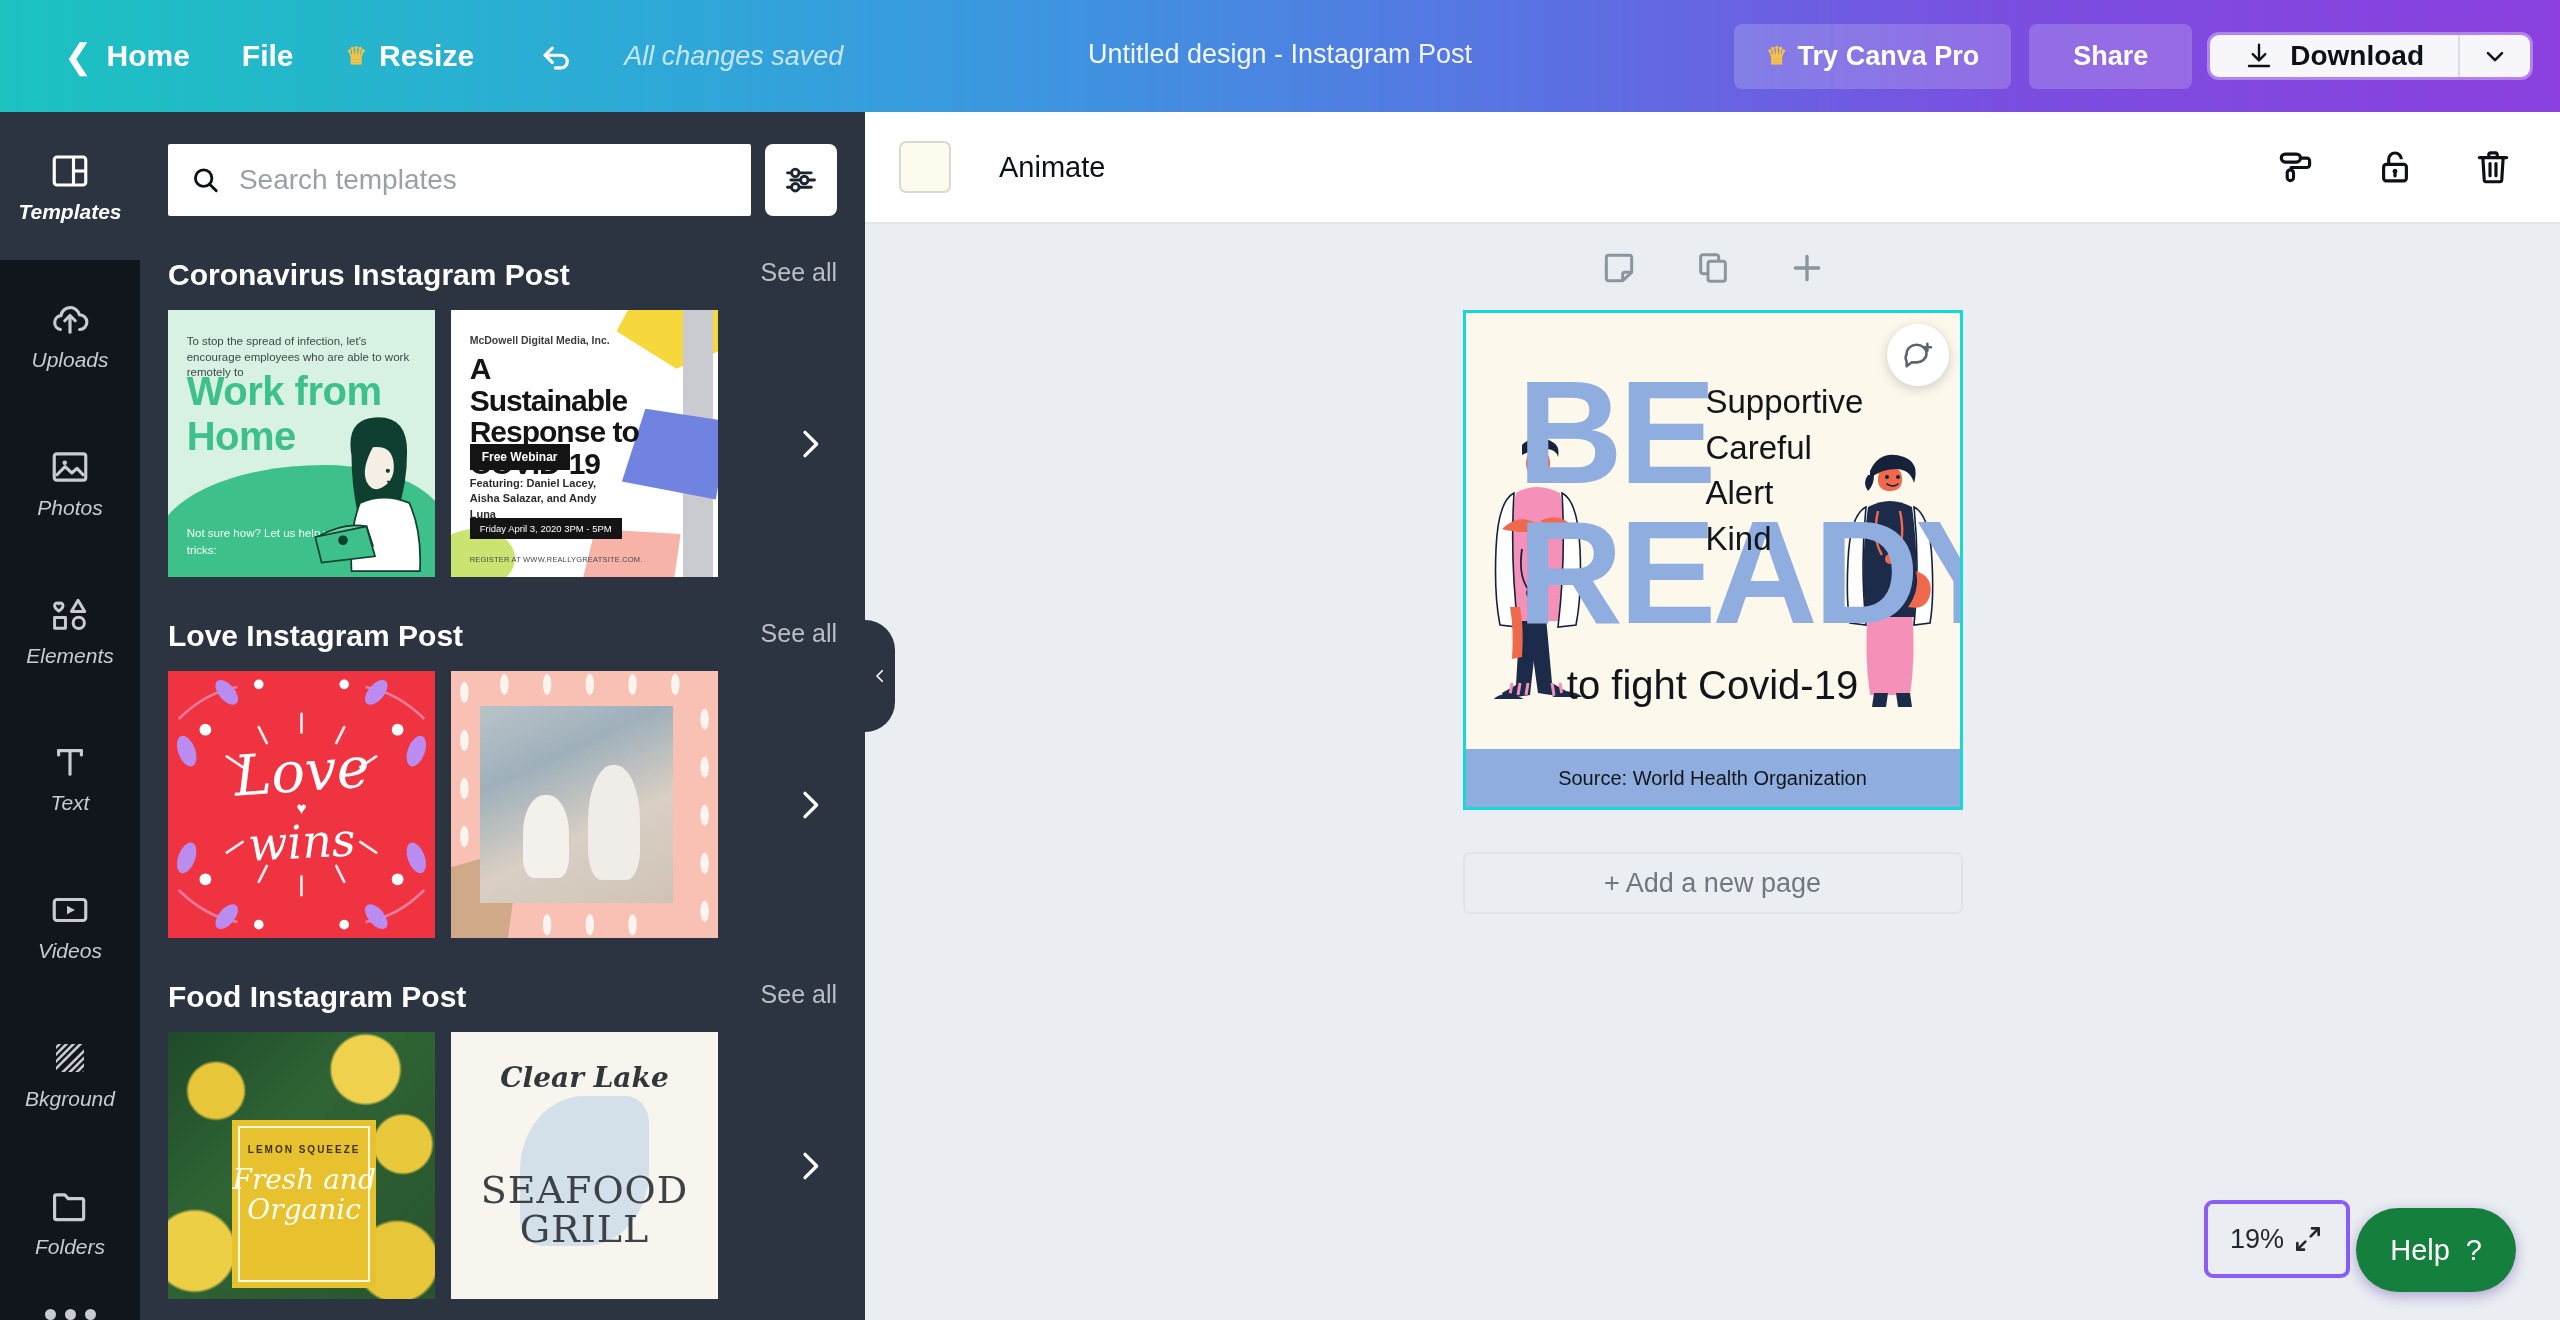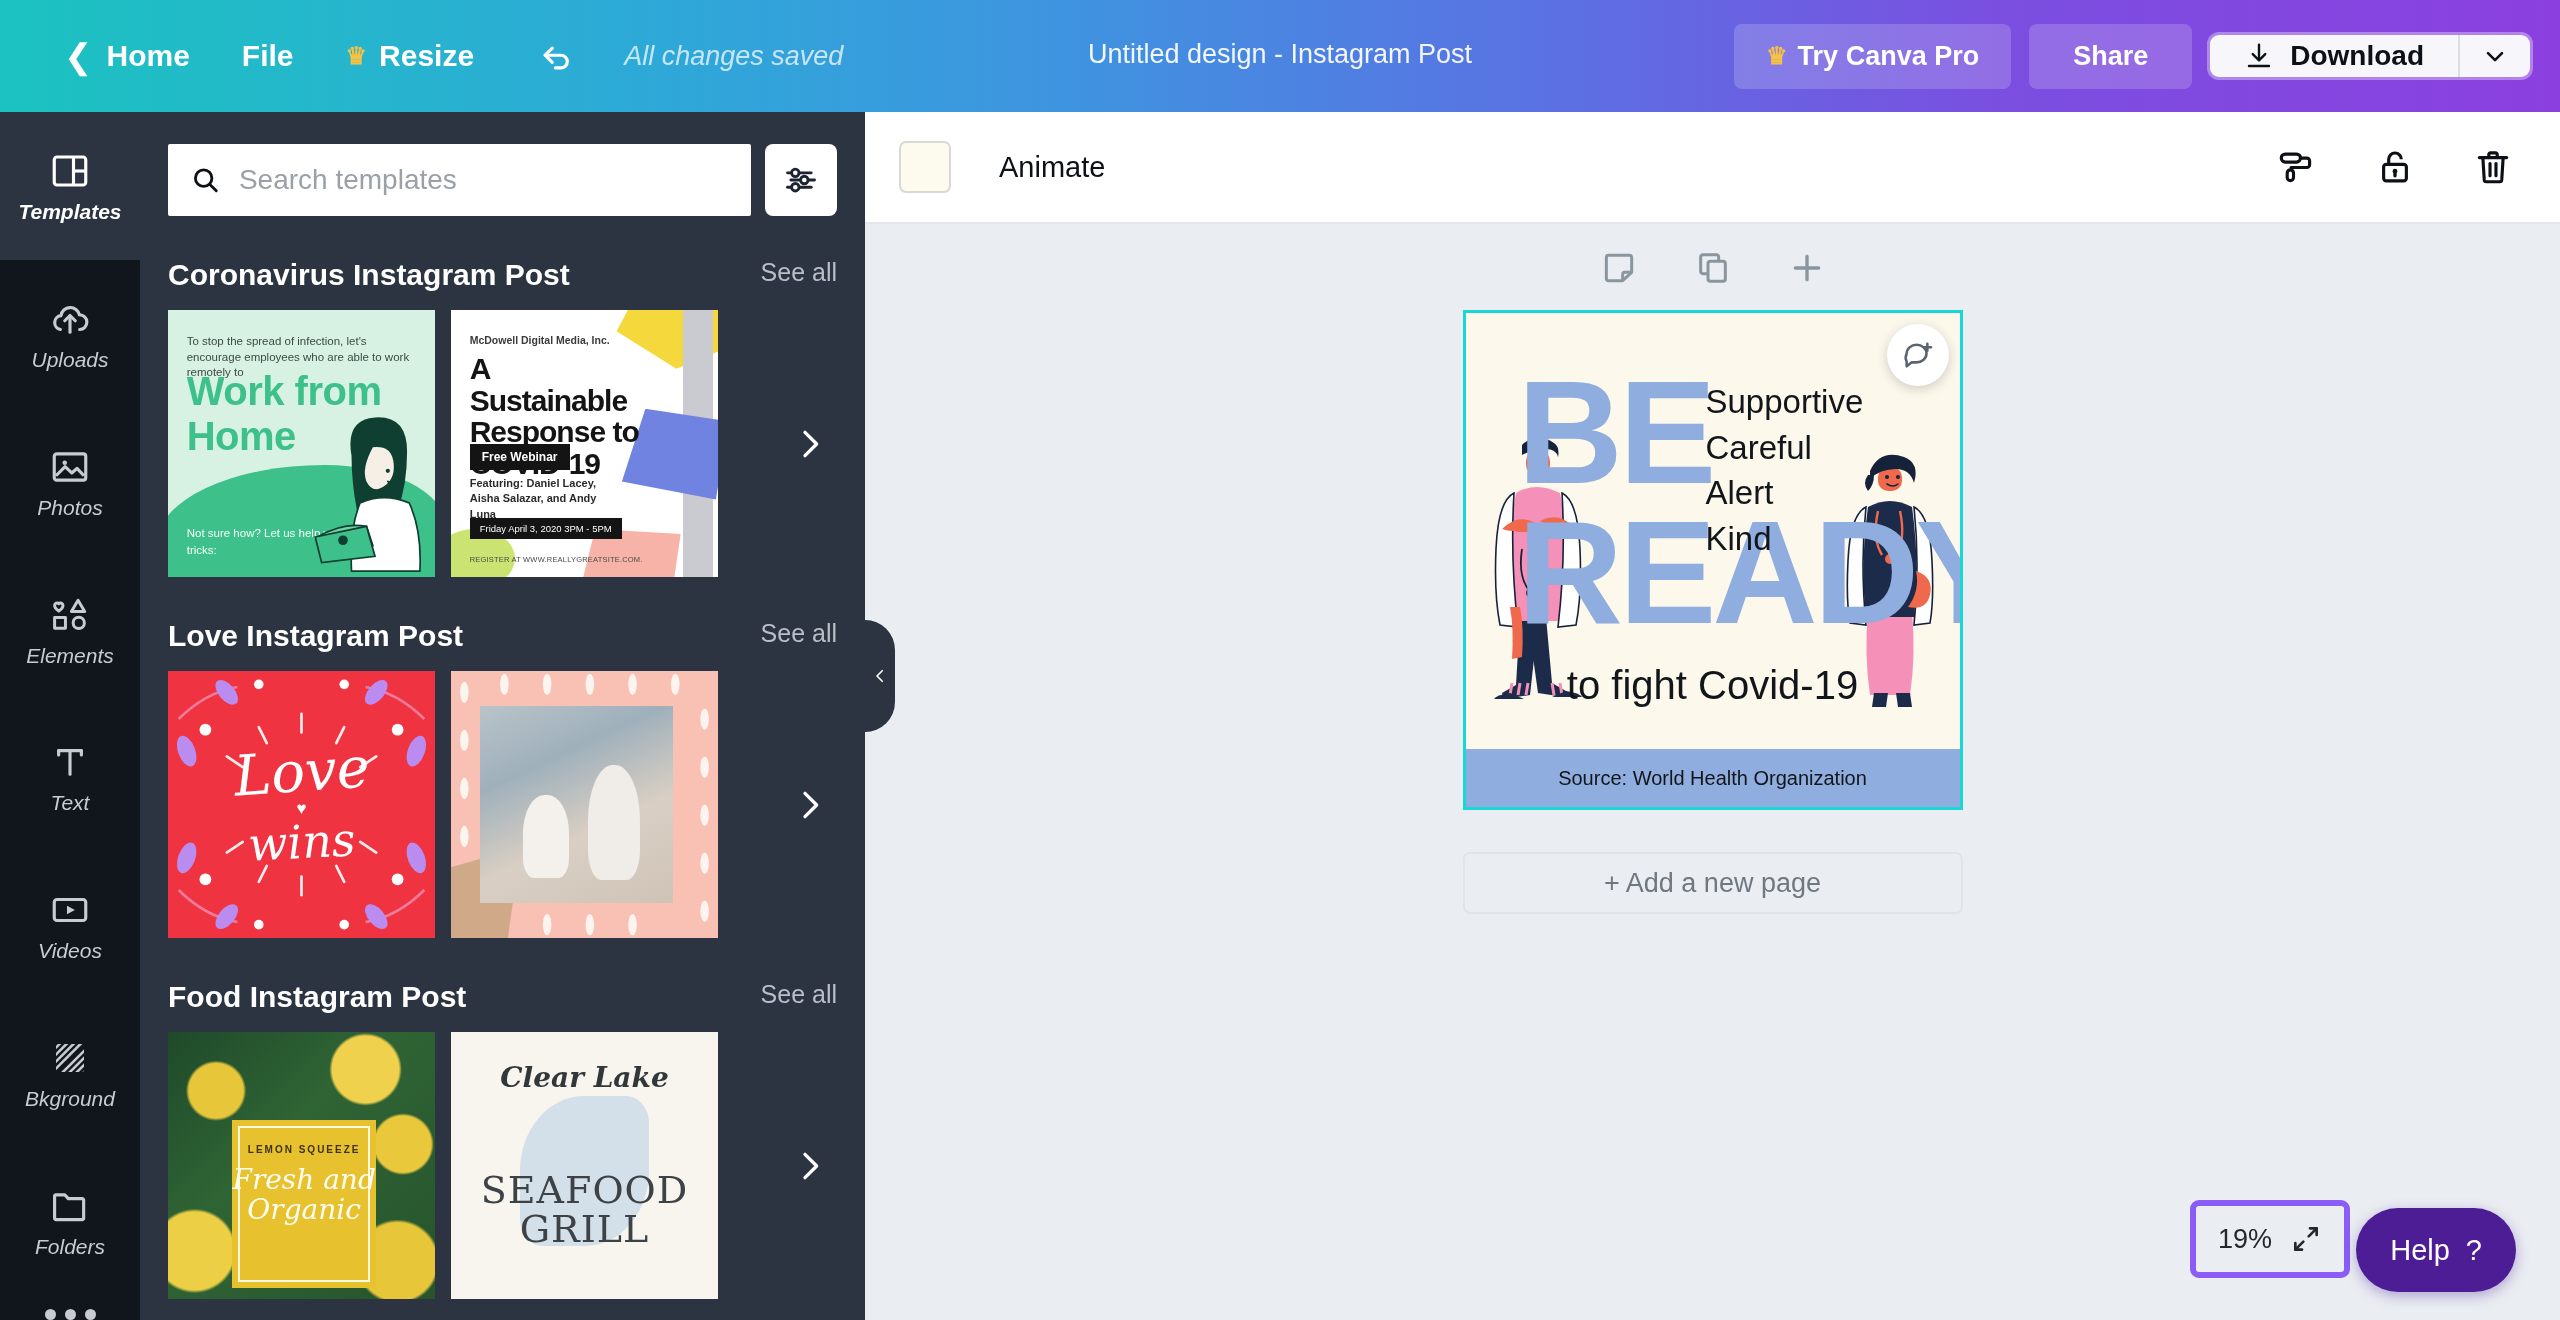--- a/index.html
+++ b/index.html
@@ -445,29 +445,29 @@
     top: 628px; width: 500px; height: 62px;
     border: 2px solid #dfe4ea; border-radius: 7px;
     background: transparent; cursor: pointer;
     display: flex; align-items: center; justify-content: center;
     font-size: 27px; color: #6f7780;
     font-family: "Liberation Sans", sans-serif;
   }
   .zoombox {
     position: absolute; right: 210px; bottom: 42px;
     height: 78px; min-width: 120px;
-    border: 6px solid #8b5cf6; border-radius: 9px;
-    display: flex; align-items: center; gap: 18px;
+    border: 4px solid #8b5cf6; border-radius: 9px;
+    display: flex; align-items: center; gap: 8px;
     padding: 0 22px; background: transparent; cursor: pointer;
   }
   .zoom-pct { font-size: 27px; color: #23282e; }
   .helpbtn {
     position: absolute; right: 44px; bottom: 28px;
     height: 84px; padding: 0 34px; border-radius: 44px;
-    background: #4c1d95; color: #fff; border: none;
+    background: #15803d; color: #fff; border: none;
     display: flex; align-items: center; gap: 16px;
     font-size: 29px; cursor: pointer;
     font-family: "Liberation Sans", sans-serif;
     box-shadow: 0 4px 14px rgba(70,20,150,.35);
   }
 
   svg { display: block; }
 </style>
 </head>
 <body>

